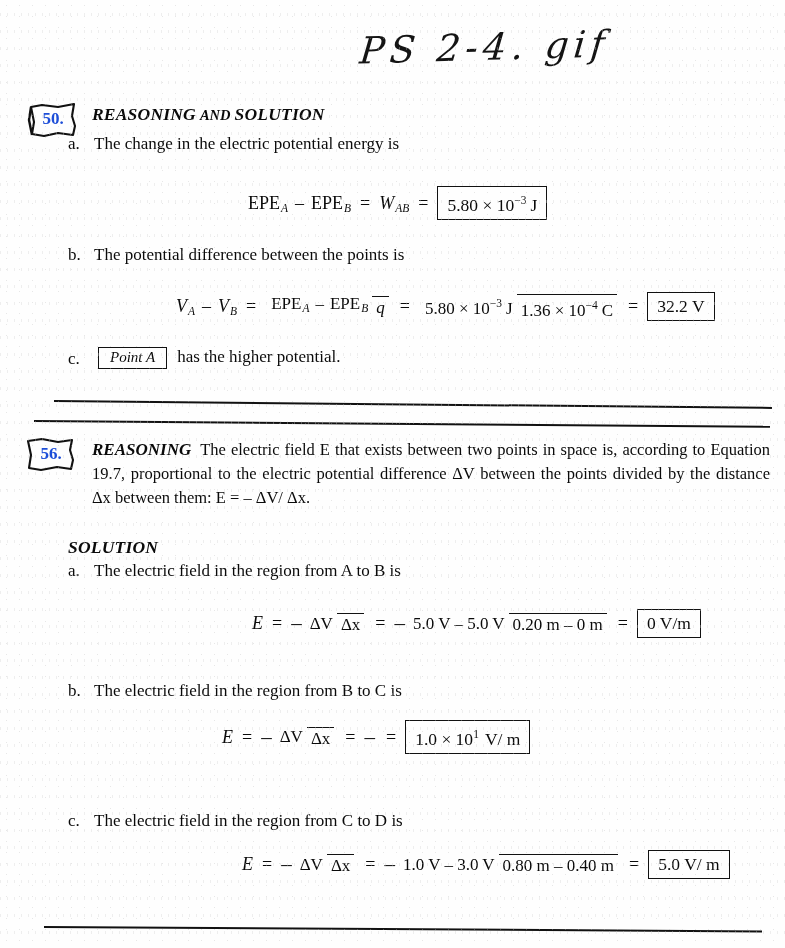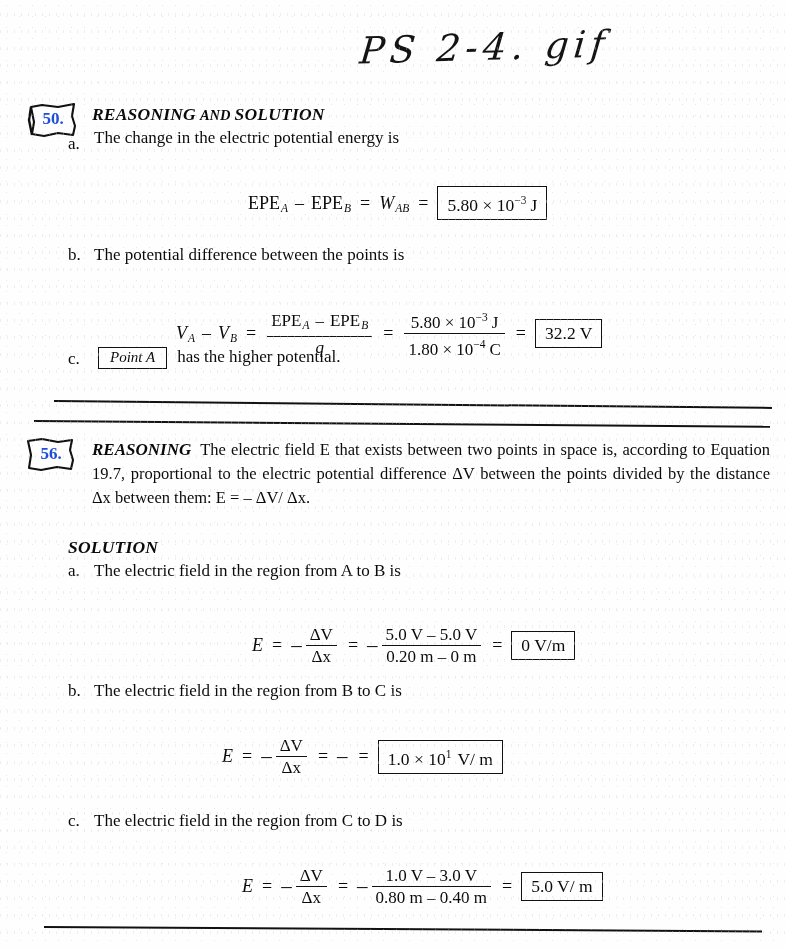--- a/index.html
+++ b/index.html
@@ -131,24 +131,24 @@
   .sup {
     font-size: 11.5px;
     vertical-align: 7px;
     margin-left: 0px;
   }
   .roman { font-style: normal; }
 
   
   .frac {
     display: inline-flex;
-    flex-direction: column;
+    flex-direction: row;
     align-items: center;
     vertical-align: middle;
-    margin: 16px 2px;
+    margin: 0 2px;
   }
   .frac .num {
     padding: 0 4px 1px 4px;
     font-size: 17px;
     line-height: 19px;
   }
   .frac .den {
     padding: 1px 4px 0 4px;
     font-size: 17px;
     line-height: 19px;
@@ -200,21 +200,21 @@
         <svg width="52" height="36" viewBox="0 0 52 36" aria-hidden="true">
           <path d="M3,5 L14,3 L30,5 L46,2 L44,14 L47,24 L45,33 L30,31 L16,34 L4,32 L6,20 Z" fill="none" stroke="#111" stroke-width="2.1" stroke-linejoin="round"></path>
           <path d="M3,5 L1,18 L4,33" fill="none" stroke="#111" stroke-width="2.4"></path>
         </svg>
         <span>50.</span>
       </div>
       <span class="kw">REASONING</span><span class="kw-small" style="margin:0 4px;">AND</span><span class="kw">SOLUTION</span>
     </div>
 
     <div class="sub-item" style="left:68px; top:30px;">a.</div>
-    <div class="sub-item" style="left:94px; top:24px;">The change in the electric potential energy is</div>
+    <div class="sub-item" style="left:94px; top:30px;">The change in the electric potential energy is</div>
 
     <div class="eq" style="left:248px; top:82px;">
       <span class="roman"><span>EPE</span><span class="sub">A</span></span>
       <span class="op">–</span>
       <span class="roman"><span>EPE</span><span class="sub">B</span></span>
       <span class="eqsign">=</span>
       <span class="sym"><span>W</span><span class="sub">AB</span></span>
       <span class="eqsign">=</span>
       <span class="boxed"><span>5.80 × 10</span><span class="sup">−3</span><span style="margin-left:4px;">J</span></span>
     </div>
@@ -230,21 +230,21 @@
 
       <span class="frac">
         <span class="num"><span class="roman">EPE</span><span class="sub">A</span><span style="margin:0 6px;">–</span><span class="roman">EPE</span><span class="sub">B</span></span>
         <span class="den sym">q</span>
       </span>
 
       <span class="eqsign">=</span>
 
       <span class="frac">
         <span class="num"><span>5.80 × 10</span><span class="sup">−3</span><span style="margin-left:4px;">J</span></span>
-        <span class="den"><span>1.80 × 10</span><span class="sup">−4</span><span style="margin-left:4px;">C</span></span>
+        <span class="den"><span>1.36 × 10</span><span class="sup">−4</span><span style="margin-left:4px;">C</span></span>
       </span>
 
       <span class="eqsign">=</span>
       <span class="boxed">32.2 V</span>
     </div>
 
     <div class="sub-item" style="left:68px; top:245px;">c.</div>
     <div class="sub-item" style="left:94px; top:243px;">
       <span class="inline-box"><span class="it">Point A</span></span><span style="margin-left:6px;">has the higher potential.</span>
     </div>

